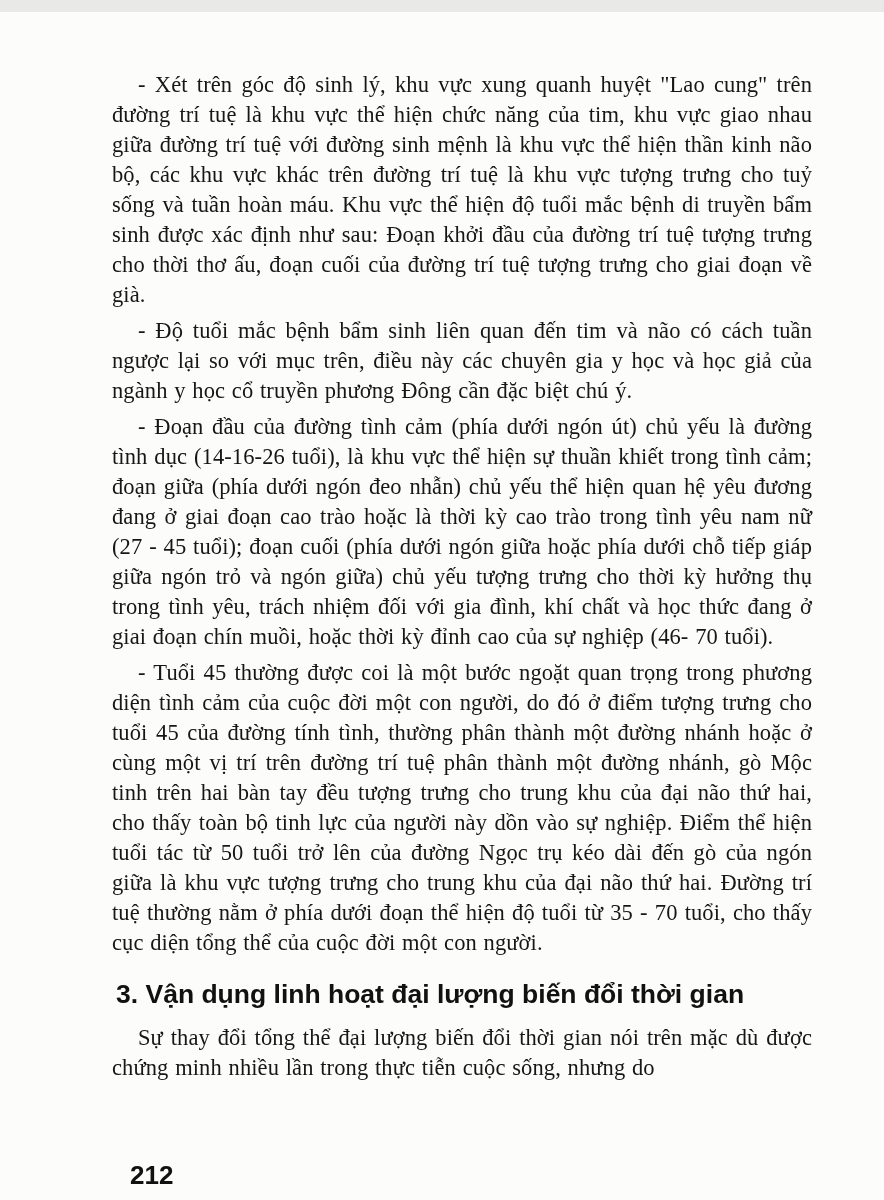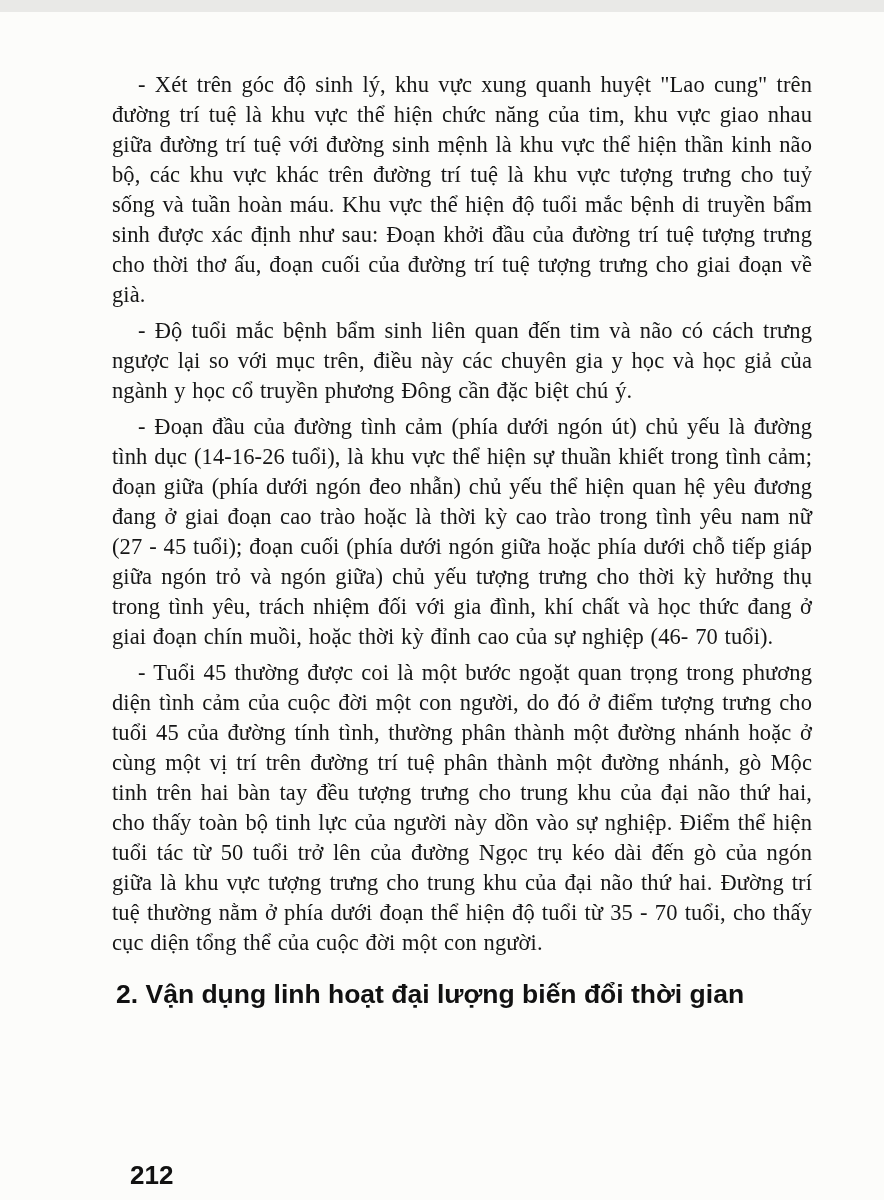--- a/index.html
+++ b/index.html
@@ -49,19 +49,20 @@
     font-size: 26px;
     color: #111;
   }
 </style>
 </head>
 <body>
 
 <main class="page">
   <div class="text-block">
     <p class="para">- Xét trên góc độ sinh lý, khu vực xung quanh huyệt "Lao cung" trên đường trí tuệ là khu vực thể hiện chức năng của tim, khu vực giao nhau giữa đường trí tuệ với đường sinh mệnh là khu vực thể hiện thần kinh não bộ, các khu vực khác trên đường trí tuệ là khu vực tượng trưng cho tuỷ sống và tuần hoàn máu. Khu vực thể hiện độ tuổi mắc bệnh di truyền bẩm sinh được xác định như sau: Đoạn khởi đầu của đường trí tuệ tượng trưng cho thời thơ ấu, đoạn cuối của đường trí tuệ tượng trưng cho giai đoạn về già.</p>
-    <p class="para">- Độ tuổi mắc bệnh bẩm sinh liên quan đến tim và não có cách trưng ngược lại so với mục trên, điều này các chuyên gia y học và học giả của ngành y học cổ truyền phương Đông cần đặc biệt chú ý.</p>
+    <p class="para">- Độ tuổi mắc bệnh bẩm sinh liên quan đến tim và não có cách tuần ngược lại so với mục trên, điều này các chuyên gia y học và học giả của ngành y học cổ truyền phương Đông cần đặc biệt chú ý.</p>
     <p class="para">- Đoạn đầu của đường tình cảm (phía dưới ngón út) chủ yếu là đường tình dục (14-16-26 tuổi), là khu vực thể hiện sự thuần khiết trong tình cảm; đoạn giữa (phía dưới ngón đeo nhẫn) chủ yếu thể hiện quan hệ yêu đương đang ở giai đoạn cao trào hoặc là thời kỳ cao trào trong tình yêu nam nữ (27 - 45 tuổi); đoạn cuối (phía dưới ngón giữa hoặc phía dưới chỗ tiếp giáp giữa ngón trỏ và ngón giữa) chủ yếu tượng trưng cho thời kỳ hưởng thụ trong tình yêu, trách nhiệm đối với gia đình, khí chất và học thức đang ở giai đoạn chín muồi, hoặc thời kỳ đỉnh cao của sự nghiệp (46- 70 tuổi).</p>
     <p class="para">- Tuổi 45 thường được coi là một bước ngoặt quan trọng trong phương diện tình cảm của cuộc đời một con người, do đó ở điểm tượng trưng cho tuổi 45 của đường tính tình, thường phân thành một đường nhánh hoặc ở cùng một vị trí trên đường trí tuệ phân thành một đường nhánh, gò Mộc tinh trên hai bàn tay đều tượng trưng cho trung khu của đại não thứ hai, cho thấy toàn bộ tinh lực của người này dồn vào sự nghiệp. Điểm thể hiện tuổi tác từ 50 tuổi trở lên của đường Ngọc trụ kéo dài đến gò của ngón giữa là khu vực tượng trưng cho trung khu của đại não thứ hai. Đường trí tuệ thường nằm ở phía dưới đoạn thể hiện độ tuổi từ 35 - 70 tuổi, cho thấy cục diện tổng thể của cuộc đời một con người.</p>
-    <h2 class="section-heading">2. Vận dụng linh hoạt đại lượng biến đổi thời gian</h2>
+    <h2 class="section-heading">3. Vận dụng linh hoạt đại lượng biến đổi thời gian</h2>
+    <p class="para">Sự thay đổi tổng thể đại lượng biến đổi thời gian nói trên mặc dù được chứng minh nhiều lần trong thực tiễn cuộc sống, nhưng do</p>
   </div>
   <div class="page-number">212</div>
 </main>
 
 </body></html>

